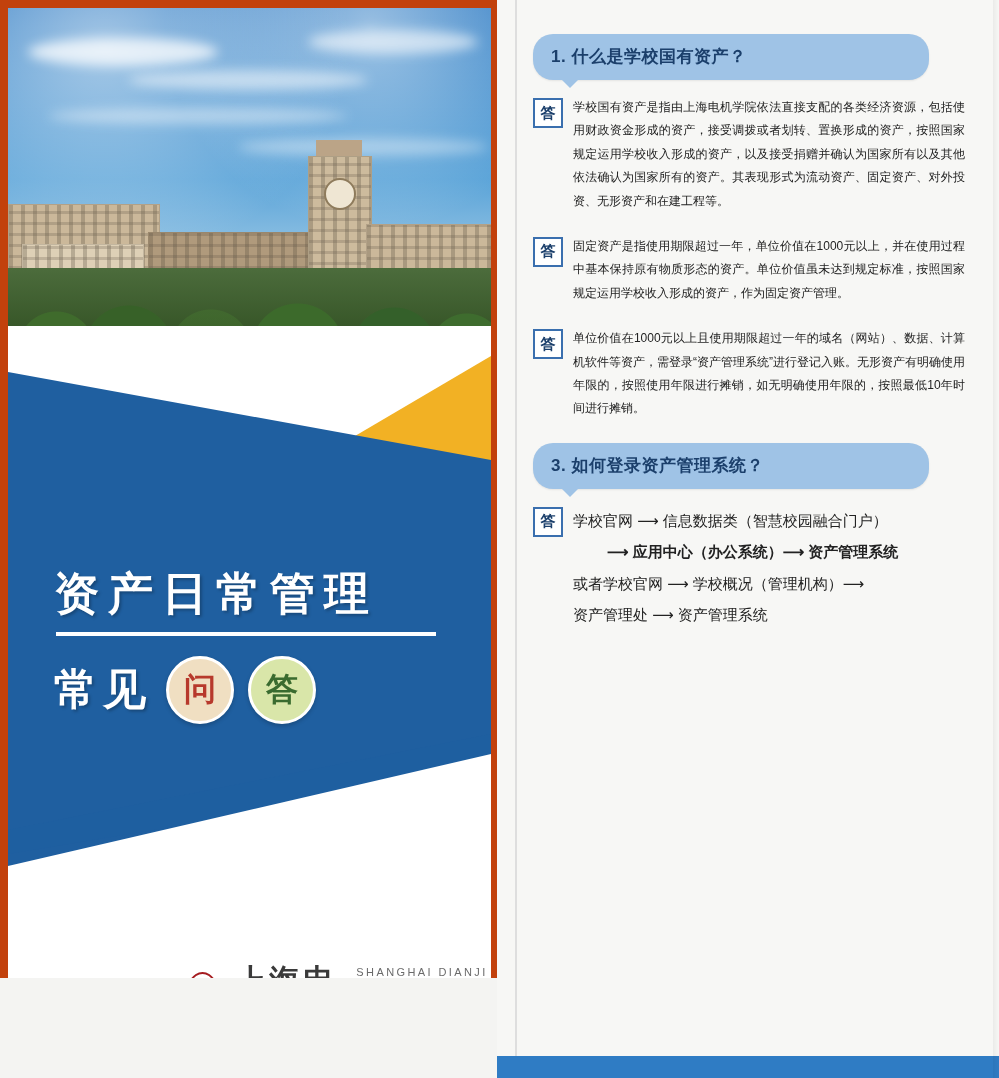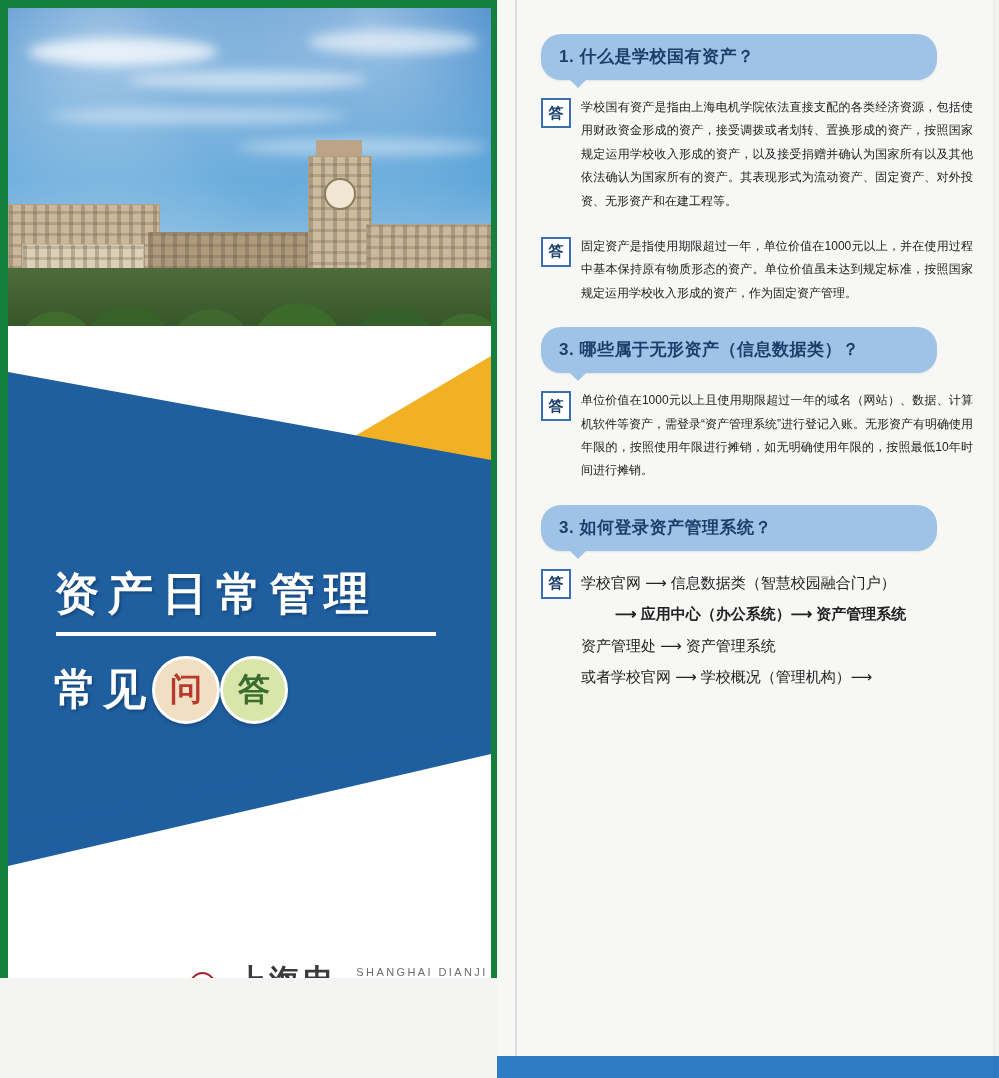--- a/index.html
+++ b/index.html
@@ -19,21 +19,21 @@
     inset: 0;
     display: flex;
     background: #f4f4f2;
   }
 
   
   .cover {
     position: relative;
     width: 497px;
     height: 978px;
-    background: #15803d;
+    background: #c2410c;
     overflow: hidden;
     flex: 0 0 497px;
   }
   .cover-inner {
     position: absolute;
     left: 8px;
     top: 8px;
     width: 483px;
     height: 1062px;
     overflow: hidden;
@@ -197,20 +197,21 @@
     width: 380px;
     height: 4px;
     background: #ffffff;
   }
   .title-sub-wrap {
     position: absolute;
     left: 46px;
     top: 648px;
     display: flex;
     align-items: center;
+    gap: 14px;
   }
   .title-sub {
     color: #ffffff;
     font-size: 43px;
     font-weight: bold;
     letter-spacing: 6px;
     text-shadow: 2px 2px 3px rgba(0,0,0,0.25);
   }
   .circ {
     width: 62px;
@@ -288,21 +289,21 @@
   .qa-fold {
     position: absolute;
     left: 18px;
     top: 0;
     width: 2px;
     height: 1078px;
     background: #dedede;
   }
   .qa-list {
     position: absolute;
-    left: 44px;
+    left: 36px;
     top: 34px;
     width: 432px;
   }
   .qa-item { margin-bottom: 22px; }
   .q-bubble {
     position: relative;
     background: #9fc3e6;
     color: #1b3f6b;
     font-size: 17px;
     font-weight: bold;
@@ -450,36 +451,35 @@
       </div>
 
       <div class="qa-item">
         <div class="a-row">
           <div class="a-badge">答</div>
           <div class="a-text">固定资产是指使用期限超过一年，单位价值在1000元以上，并在使用过程中基本保持原有物质形态的资产。单位价值虽未达到规定标准，按照国家规定运用学校收入形成的资产，作为固定资产管理。</div>
         </div>
       </div>
 
       <div class="qa-item">
-        <div class="q-bubble">3. 哪些属于无形资产（信息数据类）？</div>
         <div class="a-row">
           <div class="a-badge">答</div>
           <div class="a-text">单位价值在1000元以上且使用期限超过一年的域名（网站）、数据、计算机软件等资产，需登录“资产管理系统”进行登记入账。无形资产有明确使用年限的，按照使用年限进行摊销，如无明确使用年限的，按照最低10年时间进行摊销。</div>
         </div>
       </div>
 
       <div class="qa-item">
         <div class="q-bubble">3. 如何登录资产管理系统？</div>
         <div class="a-row">
           <div class="a-badge">答</div>
           <div class="flow">
             <div>学校官网 ⟶ 信息数据类（智慧校园融合门户）</div>
             <div style="padding-left:34px;font-weight:bold;">⟶ 应用中心（办公系统）⟶ 资产管理系统</div>
+            <div>或者学校官网 ⟶ 学校概况（管理机构）⟶</div>
             <div>资产管理处 ⟶ 资产管理系统</div>
-            <div>或者学校官网 ⟶ 学校概况（管理机构）⟶</div>
           </div>
         </div>
       </div>
 
     </div>
 
     <div class="qa-bottom-bar"></div>
     <div class="page-edge"></div>
   </div>
 

